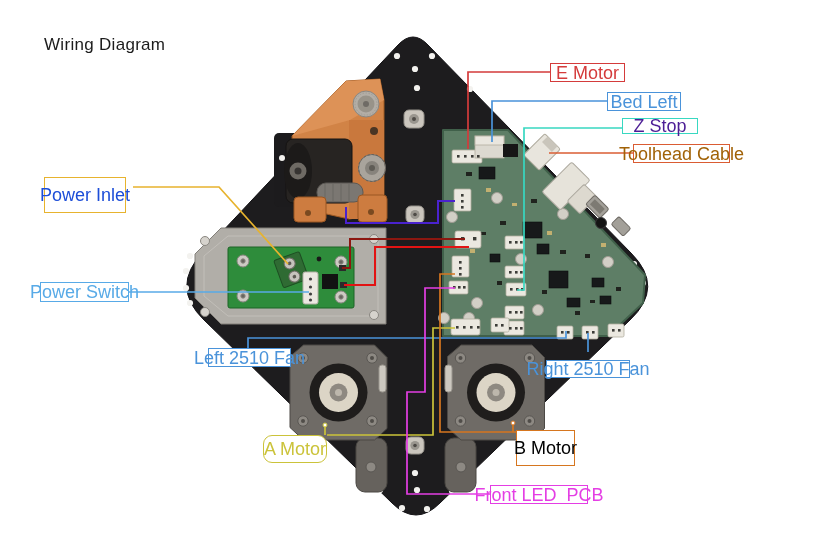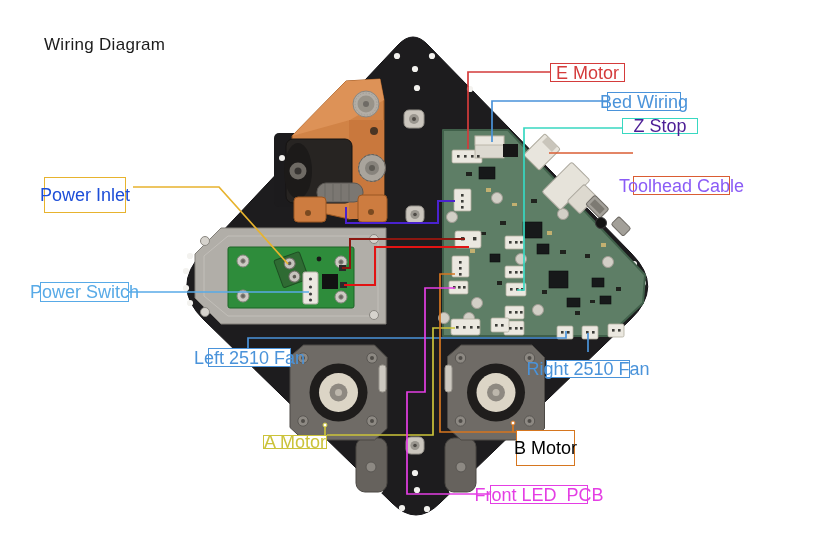--- a/index.html
+++ b/index.html
@@ -327,24 +327,24 @@
       <circle cx="513" cy="423" r="2" fill="#ffffff" stroke="#d6761f" stroke-width="1"></circle>
       <polyline points="490,494 407,494 407,392 425,392 425,288 455,288" fill="none" stroke="#e43ee4" stroke-width="1.7"></polyline>
       <polyline points="342,268 350,268 350,239 465,239" fill="none" stroke="#8c1710" stroke-width="2"></polyline>
       <polyline points="344,285 375,285 375,247 469,247" fill="none" stroke="#e21313" stroke-width="2"></polyline>
       <polyline points="346,207 346,223 438,223 438,201 455,201" fill="none" stroke="#4a22ce" stroke-width="2"></polyline>
     </svg>
 
 <div class="title">Wiring Diagram</div>
 
 <div class="callout" style="left: 550px; top: 63px; width: 75px; height: 19px; border-color: rgb(212, 59, 59); color: rgb(212, 59, 59);">E Motor</div>
-<div class="callout" style="left: 607px; top: 92px; width: 74px; height: 19px; border-color: rgb(74, 147, 218); color: rgb(74, 147, 218);">Bed Wiring</div>
+<div class="callout" style="left: 607px; top: 92px; width: 74px; height: 19px; border-color: rgb(74, 147, 218); color: rgb(74, 147, 218);">Bed Left</div>
 <div class="callout" style="left: 622px; top: 118px; width: 76px; height: 16px; border-color: rgb(56, 216, 193); color: #4c1d95;">Z Stop</div>
-<div class="callout" style="left: 633px; top: 144px; width: 97px; height: 19px; border-color: rgb(218, 92, 51); color: #8b5cf6; margin-top: 32px;">Toolhead Cable</div>
+<div class="callout" style="left: 633px; top: 144px; width: 97px; height: 19px; border-color: rgb(218, 92, 51); color: #a16207;">Toolhead Cable</div>
 <div class="callout" style="left: 44px; top: 177px; width: 82px; height: 36px; border-color: rgb(231, 179, 46); color: #1d4ed8;">Power Inlet</div>
 <div class="callout" style="left: 40px; top: 282px; width: 89px; height: 20px; border-color: rgb(88, 170, 231); color: rgb(88, 170, 231);">Power Switch</div>
 <div class="callout" style="left: 208px; top: 348px; width: 83px; height: 19px; border-color: rgb(74, 147, 218); color: rgb(74, 147, 218);">Left 2510 Fan</div>
 <div class="callout" style="left: 546px; top: 352px; width: 84px; height: 18px; border-color: rgb(74, 147, 218); color: rgb(74, 147, 218); margin-top: 8px;">Right 2510 Fan</div>
-<div class="callout" style="left: 263px; top: 435px; width: 64px; height: 14px; border-color: rgb(203, 195, 58); color: rgb(203, 195, 58);">A Motor</div>
+<div class="callout" style="left: 263px; top: 435px; width: 64px; height: 28px; border-color: rgb(203, 195, 58); color: rgb(203, 195, 58); border-radius: 9px;">A Motor</div>
 <div class="callout" style="left: 516px; top: 430px; width: 59px; height: 36px; border-color: rgb(214, 118, 31); color: #000000;">B Motor</div>
 <div class="callout" style="left: 490px; top: 485px; width: 98px; height: 19px; border-color: rgb(228, 62, 228); color: rgb(228, 62, 228);">Front LED  PCB</div>
 
 </div>
 
 </body></html>

